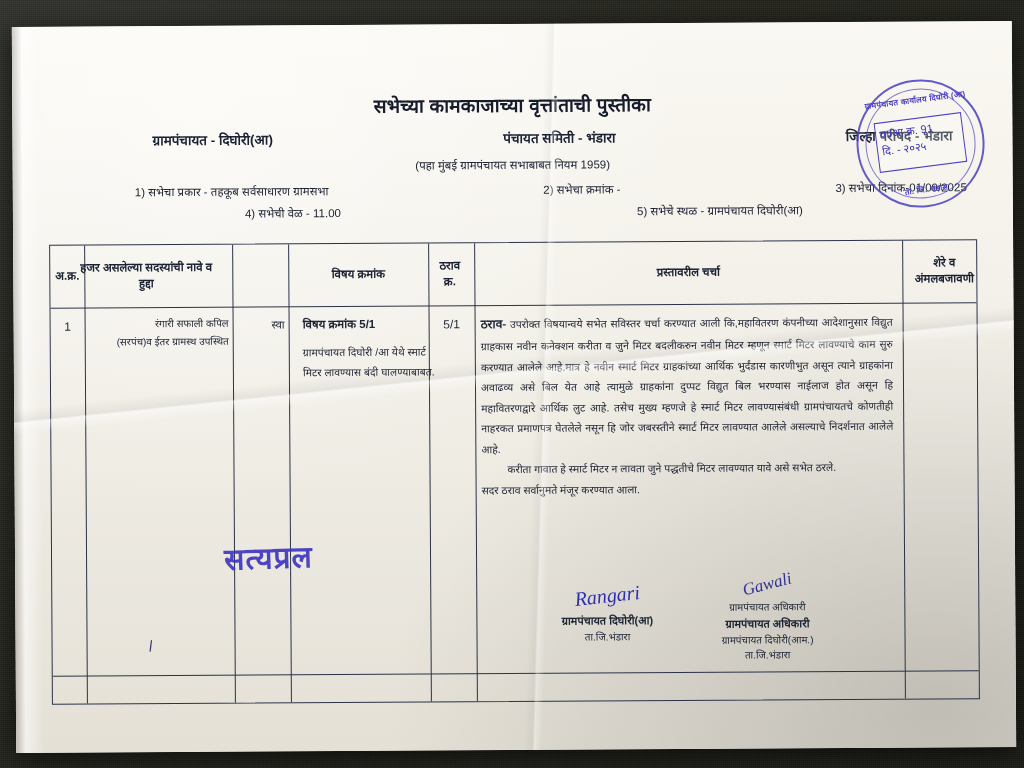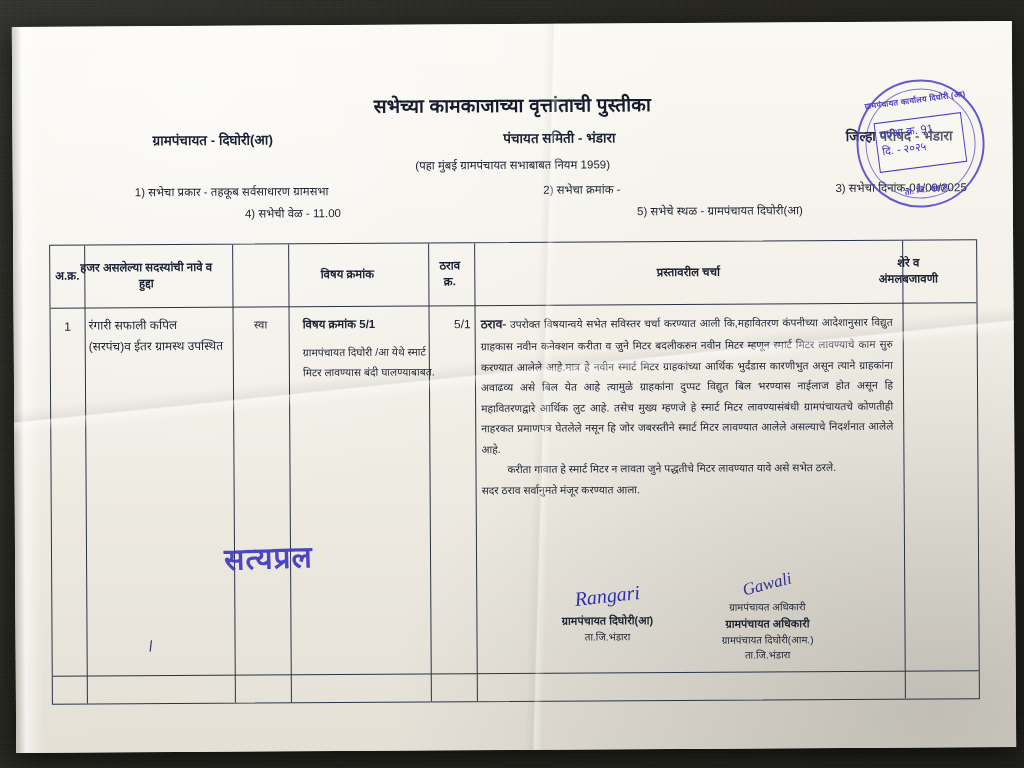--- a/index.html
+++ b/index.html
@@ -222,25 +222,25 @@
   }
   .cell {
     position: absolute;
     font-size: 11px;
     color: #1e2433;
     line-height: 1.5;
     padding: 0 4px;
     box-sizing: border-box;
   }
   .c-sr { text-align: center; font-size: 12px; }
-  .c-name { text-align: left; font-size: 12px; line-height: 1.75; }
-  .c-sign { text-align: center; font-size: 11px; }
+  .c-name { text-align: right; font-size: 10px; line-height: 1.75; }
+  .c-sign { text-align: right; font-size: 11px; }
   .c-vishay { font-size: 10.5px; line-height: 1.85; }
   .c-vishay .bold { font-weight: bold; font-size: 11.5px; }
-  .c-thrav { text-align: right; font-size: 12px; }
+  .c-thrav { text-align: center; font-size: 12px; }
   .c-body { font-size: 10.5px; line-height: 1.95; text-align: justify; }
   .c-body .lead { font-weight: bold; font-size: 12px; }
   .c-body p { margin: 0; }
   .c-body p.indent { text-indent: 26px; }
 
   
   #body-sign {
     position: absolute;
     left: 172px;
     top: 292px;
@@ -339,24 +339,24 @@
       <div class="v" style="left:238px"></div>
       <div class="v" style="left:378px"></div>
       <div class="v" style="left:424px"></div>
       <div class="v" style="left:852px"></div>
 
       <div class="h" style="top:62px"></div>
       <div class="h" style="top:430px"></div>
 
       <div class="th" style="left:0;    width:34px">अ.क्र.</div>
       <div class="th" style="left:22px; width:148px">हजर असलेल्या सदस्यांची नावे व हुद्दा</div>
-      <div class="th" style="left:227px;width:140px">विषय क्रमांक</div>
+      <div class="th" style="left:238px;width:140px">विषय क्रमांक</div>
       <div class="th" style="left:380px;width:39px">ठराव क्र.</div>
       <div class="th" style="left:424px;width:428px">प्रस्तावरील चर्चा</div>
-      <div class="th" style="left:832px;width:52px">शेरे व अंमलबजावणी</div>
+      <div class="th" style="left:868px;width:52px">शेरे व अंमलबजावणी</div>
 
       <div class="cell c-sr" style="left:0;    top:72px; width:34px">1</div>
 
       <div class="cell c-name" style="left:34px; top:70px; width:148px">
         <div style="white-space:pre-line">रंगारी सफाली कपिल
 (सरपंच)व ईतर ग्रामस्थ उपस्थित</div>
       </div>
 
       <div class="cell c-sign" style="left:182px;top:72px; width:56px">स्वा</div>
 

